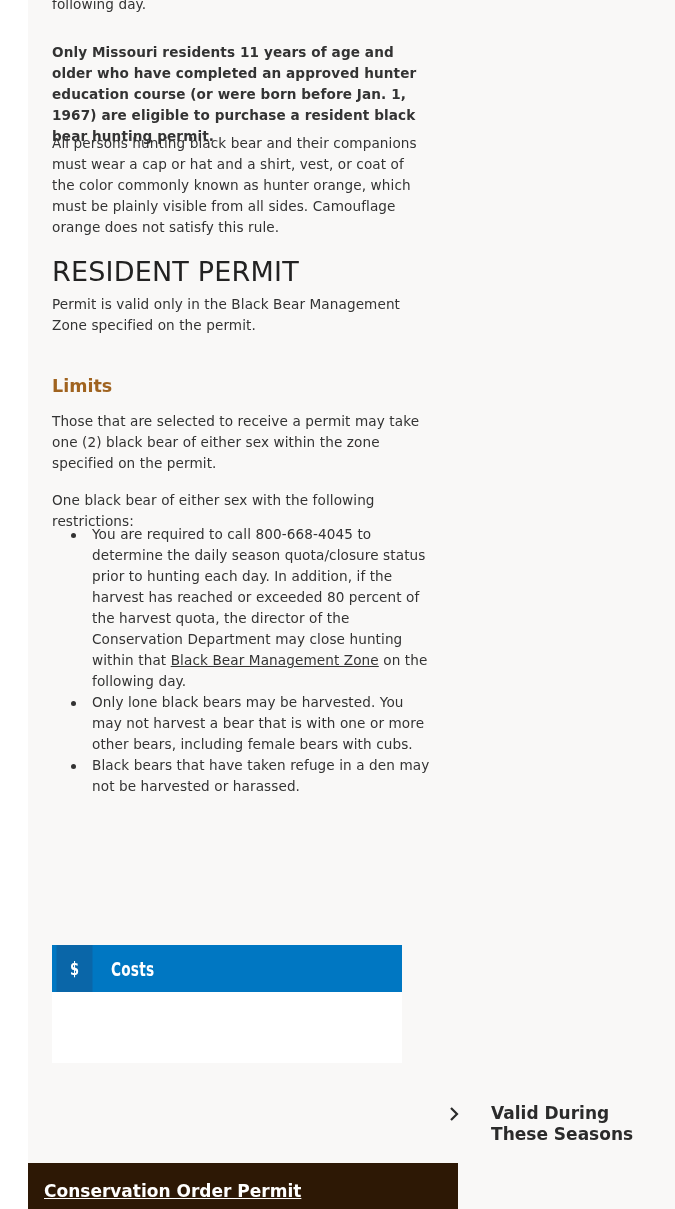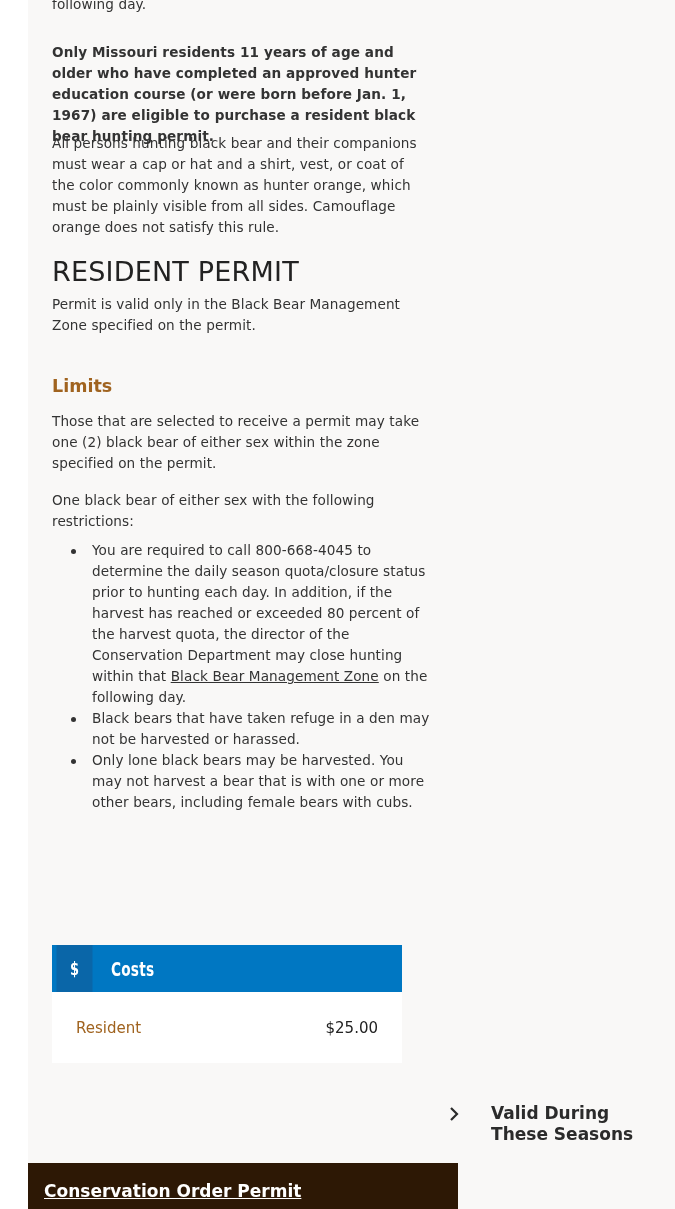--- a/index.html
+++ b/index.html
@@ -29,21 +29,21 @@
     font-size: 27px; font-weight: normal; color: #222; letter-spacing: 0.2px;
   }
   .p4 { position: absolute; top: 294px; }
   .h-limits {
     position: absolute; top: 376px; margin: 0;
     font-size: 17.5px; font-weight: bold; color: #a0631f;
   }
   .p5 { position: absolute; top: 411px; }
   .p6 { position: absolute; top: 490px; }
   .restrictions {
-    position: absolute; top: 540px; left: 0; width: 378px;
+    position: absolute; top: 524px; left: 0; width: 378px;
     margin: 0; padding: 0 0 0 40px; list-style: none; box-sizing: border-box;
   }
   .restrictions li {
     position: relative; font-size: 13.6px; line-height: 21px; color: #333;
     letter-spacing: 0.1px;
   }
   .restrictions li::before {
     content: ""; position: absolute; left: -21px; top: 9px;
     width: 5px; height: 5px; border-radius: 50%; background: #333;
   }
@@ -104,33 +104,29 @@
 
   <h2 class="h-resident">RESIDENT PERMIT</h2>
   <p class="p p4">Permit is valid only in the Black Bear Management Zone specified on the permit.</p>
 
   <h3 class="h-limits">Limits</h3>
   <p class="p p5">Those that are selected to receive a permit may take one (2) black bear of either sex within the zone specified on the permit.</p>
   <p class="p p6">One black bear of either sex with the following restrictions:</p>
 
   <ul class="restrictions">
     <li><span>You are required to call 800-668-4045 to determine the daily season quota/closure status prior to hunting each day. In addition, if the harvest has reached or exceeded 80 percent of the harvest quota, the director of the Conservation Department may close hunting within that </span><a href="#">Black Bear Management Zone</a><span> on the following day.</span></li>
+    <li>Only lone black bears may be harvested. You may not harvest a bear that is with one or more other bears, including female bears with cubs.</li>
     <li>Black bears that have taken refuge in a den may not be harvested or harassed.</li>
-    <li>Only lone black bears may be harvested. You may not harvest a bear that is with one or more other bears, including female bears with cubs.</li>
   </ul>
 </div>
 
 <div class="costs-card">
   <div class="costs-header">
     <div class="costs-icon">$</div>
     <div class="costs-title">Costs</div>
-  </div>
-  <div class="cost-row">
-    <span class="cost-label">Resident</span>
-    <span class="cost-value">$25.00</span>
   </div>
 </div>
 
 <div class="seasons">
   <span class="chev">
     <svg width="12" height="16" viewBox="0 0 12 16">
         <path d="M3 2 L9 8 L3 14" fill="none" stroke="#2b2b2b" stroke-width="2.2"></path>
       </svg>
   </span>
   <span class="label">Valid During These Seasons</span>

